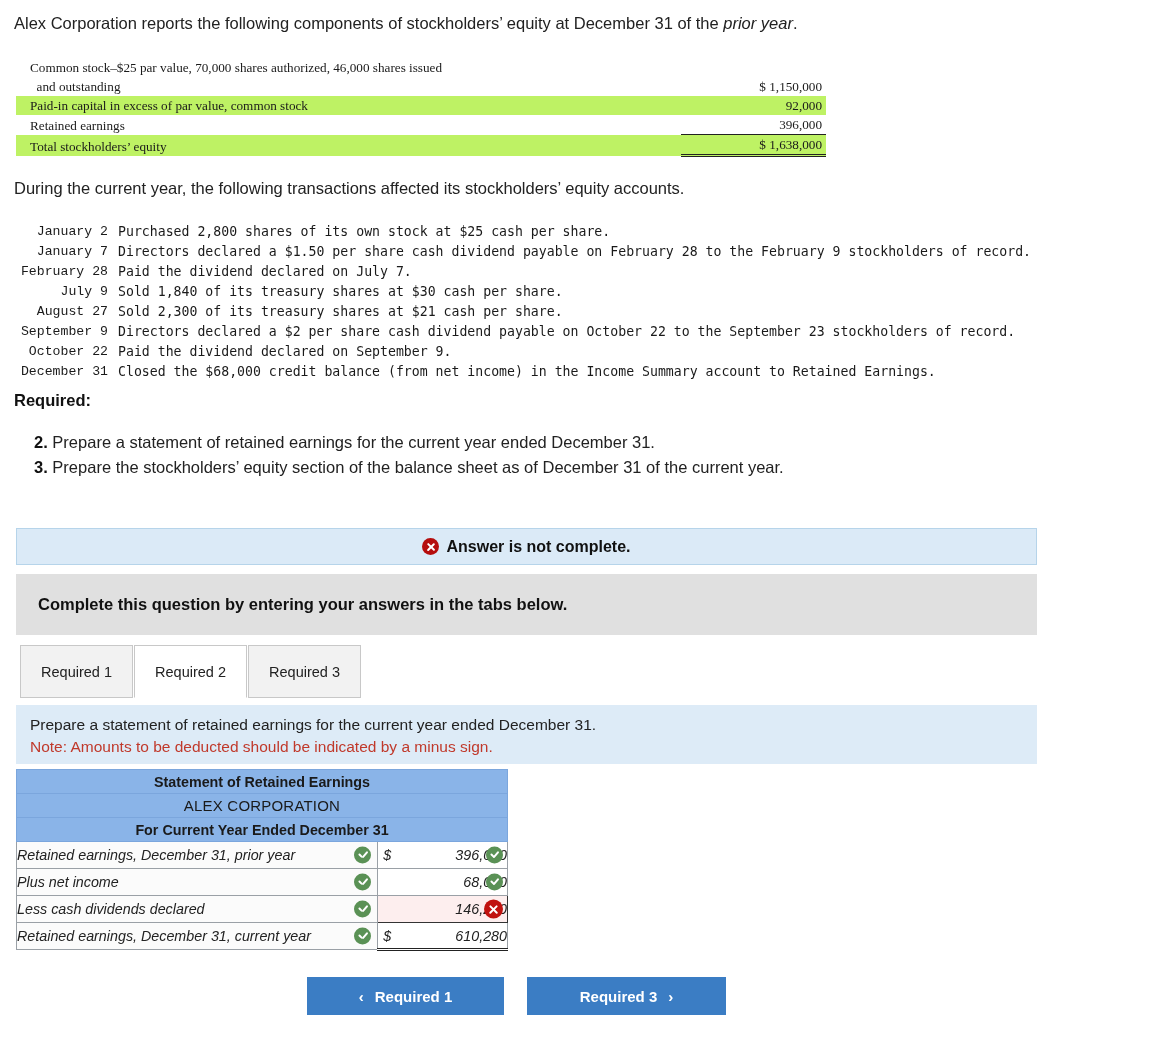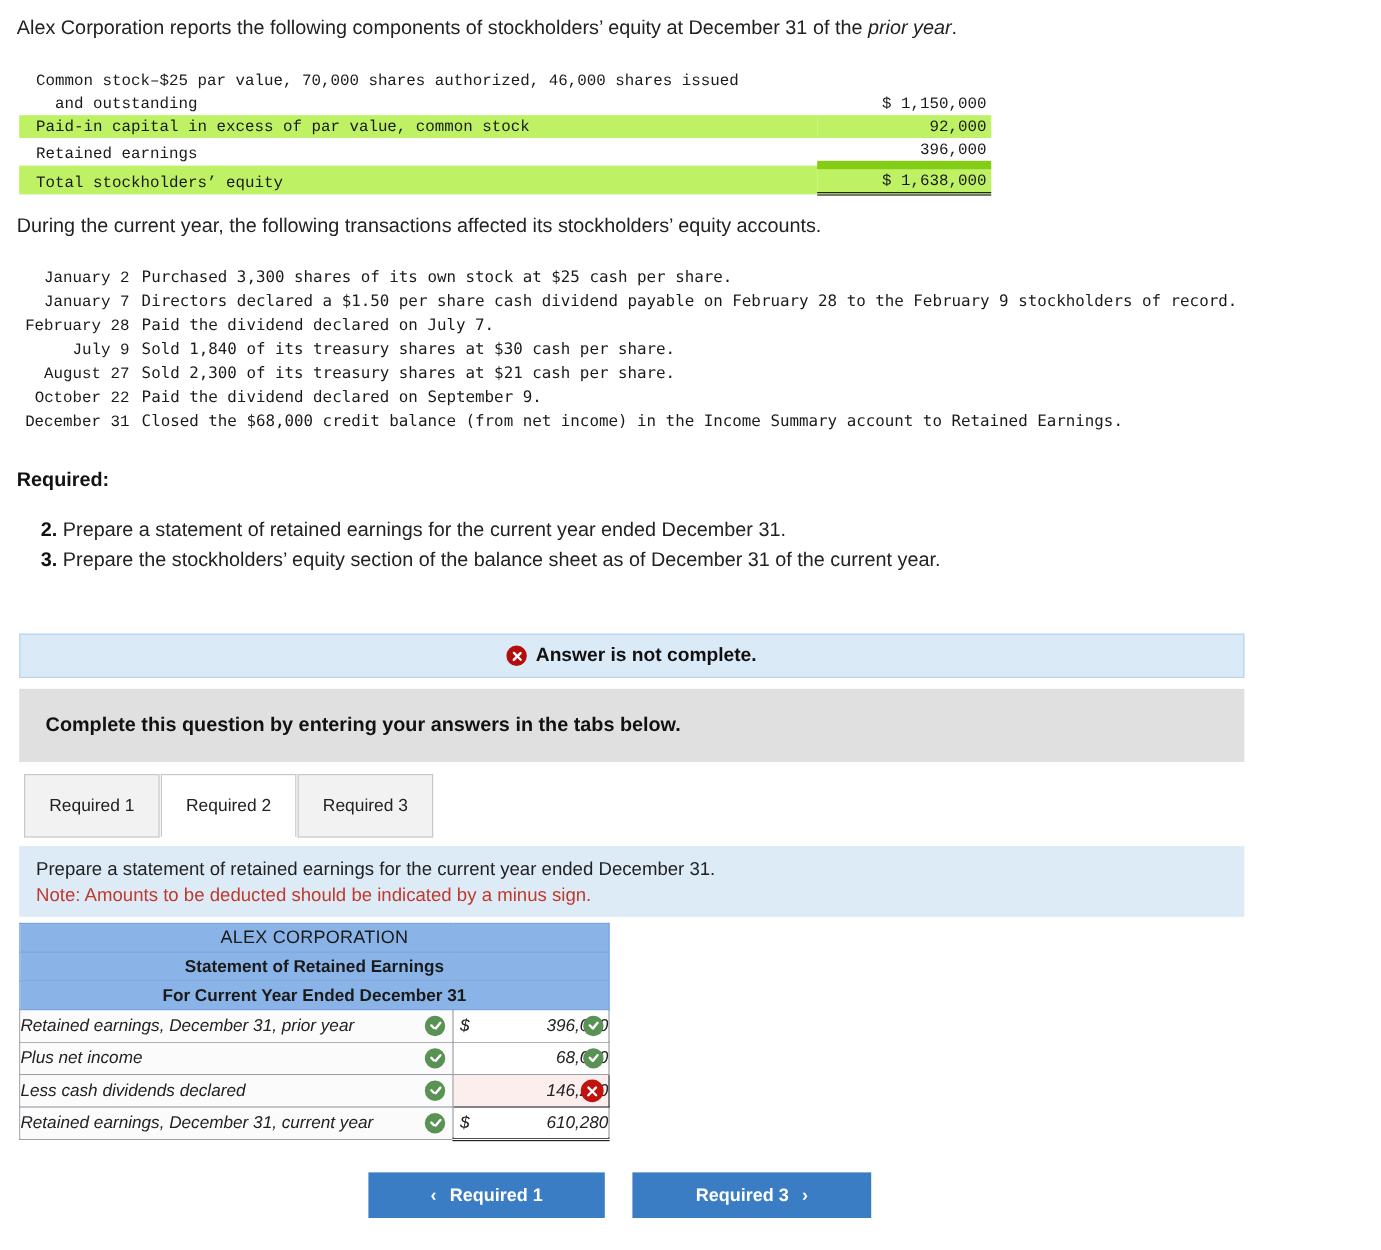--- a/index.html
+++ b/index.html
@@ -19,37 +19,37 @@
     position: absolute; left: 14px; top: 12px; width: 1120px;
     font-size: 16.5px; line-height: 22px; color: #222;
     white-space: nowrap;
   }
   .intro .ital { font-style: italic; }
 
   
   .equity-table {
     position: absolute; left: 16px; top: 58px; width: 810px;
     border-collapse: collapse;
-    font-family: Liberation Mono, monospace;
+    font-family: Liberation Serif, serif;
     font-size: 13.2px;
   }
   .equity-table td {
     padding: 1px 0 1px 0;
     vertical-align: bottom;
     line-height: 17px;
     white-space: pre;
   }
   .equity-table tr.shaded td { background: #bef264; }
   .equity-table td.lbl { padding-left: 14px; }
   .equity-table td.amt {
     text-align: right; width: 145px; padding-right: 4px;
   }
   .equity-table td.amt.ul  { border-bottom: 1px solid #222; }
   .equity-table td.amt.dbl {
-    border-top: 7px solid #84cc16;
+    border-top: 1px solid #84cc16;
     border-bottom: 3px double #222;
   }
 
   
   .during {
     position: absolute; left: 14px; top: 179px;
     font-size: 16.5px; color: #222; white-space: nowrap;
   }
 
   
@@ -244,37 +244,41 @@
       </tr>
     </tbody>
   </table>
 
   <div class="during">During the current year, the following transactions affected its stockholders’ equity accounts.</div>
 
   <table class="txn-table">
     <tbody>
       <tr>
         <td class="date">January 2</td>
-        <td class="desc">Purchased 3,300 shares of its own stock at $25 cash per share.</td>
+        <td class="desc">Purchased 2,800 shares of its own stock at $25 cash per share.</td>
       </tr>
       <tr>
         <td class="date">January 7</td>
         <td class="desc">Directors declared a $1.50 per share cash dividend payable on February 28 to the February 9 stockholders of record.</td>
       </tr>
       <tr>
         <td class="date">February 28</td>
         <td class="desc">Paid the dividend declared on July 7.</td>
       </tr>
       <tr>
         <td class="date">July 9</td>
         <td class="desc">Sold 1,840 of its treasury shares at $30 cash per share.</td>
       </tr>
       <tr>
         <td class="date">August 27</td>
         <td class="desc">Sold 2,300 of its treasury shares at $21 cash per share.</td>
+      </tr>
+      <tr>
+        <td class="date">September 9</td>
+        <td class="desc">Directors declared a $2 per share cash dividend payable on October 22 to the September 23 stockholders of record.</td>
       </tr>
       <tr>
         <td class="date">October 22</td>
         <td class="desc">Paid the dividend declared on September 9.</td>
       </tr>
       <tr>
         <td class="date">December 31</td>
         <td class="desc">Closed the $68,000 credit balance (from net income) in the Income Summary account to Retained Earnings.</td>
       </tr>
     </tbody>
@@ -307,24 +311,24 @@
 
   <div class="blue-panel">
     <div>Prepare a statement of retained earnings for the current year ended December 31.</div>
     <div class="note">Note: Amounts to be deducted should be indicated by a minus sign.</div>
   </div>
 
   <div class="ans-wrap">
     <table class="ans-table">
       <tbody>
         <tr class="hdr">
+          <td colspan="2">Statement of Retained Earnings</td>
+        </tr>
+        <tr class="hdr">
           <td class="title1" colspan="2">ALEX CORPORATION</td>
-        </tr>
-        <tr class="hdr">
-          <td colspan="2">Statement of Retained Earnings</td>
         </tr>
         <tr class="hdr">
           <td colspan="2">For Current Year Ended December 31</td>
         </tr>
 
         <tr class="row">
           <td class="cell-label">
             <span>Retained earnings, December 31, prior year</span>
             <span class="ic ic-check mark"></span>
           </td>

